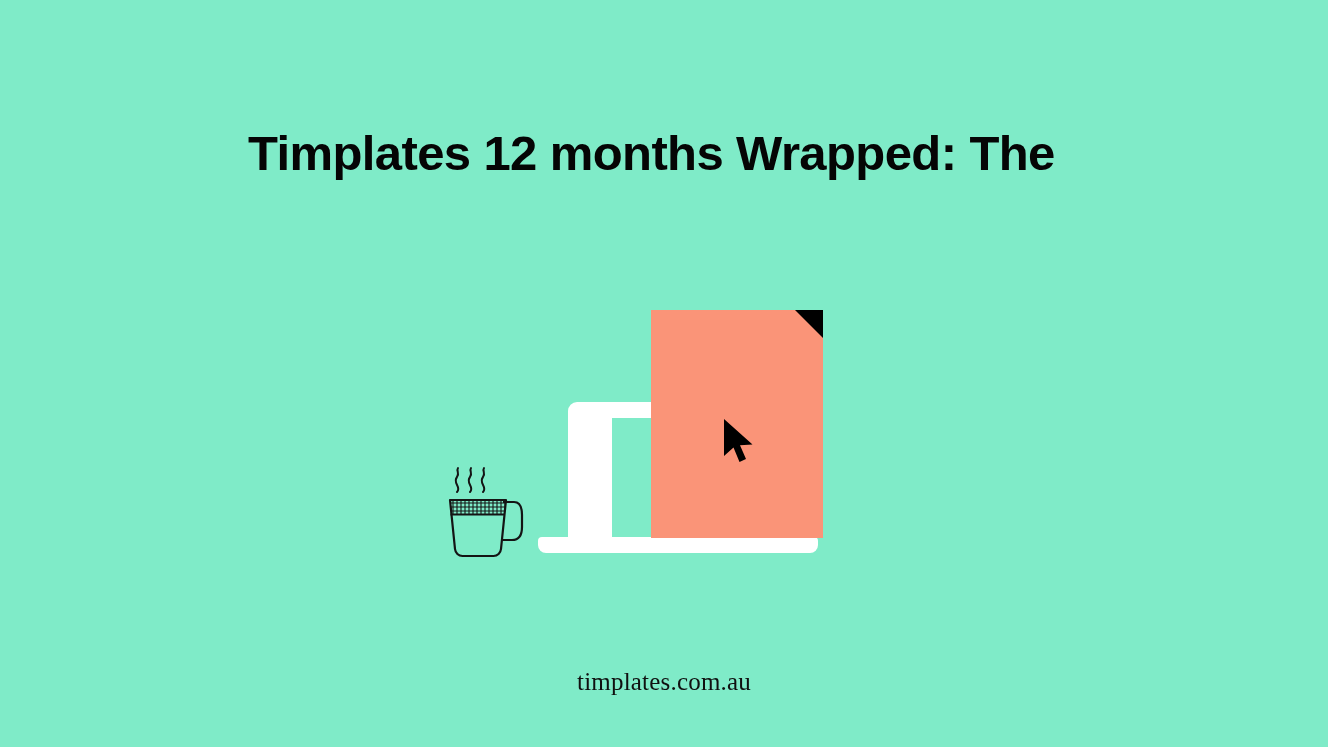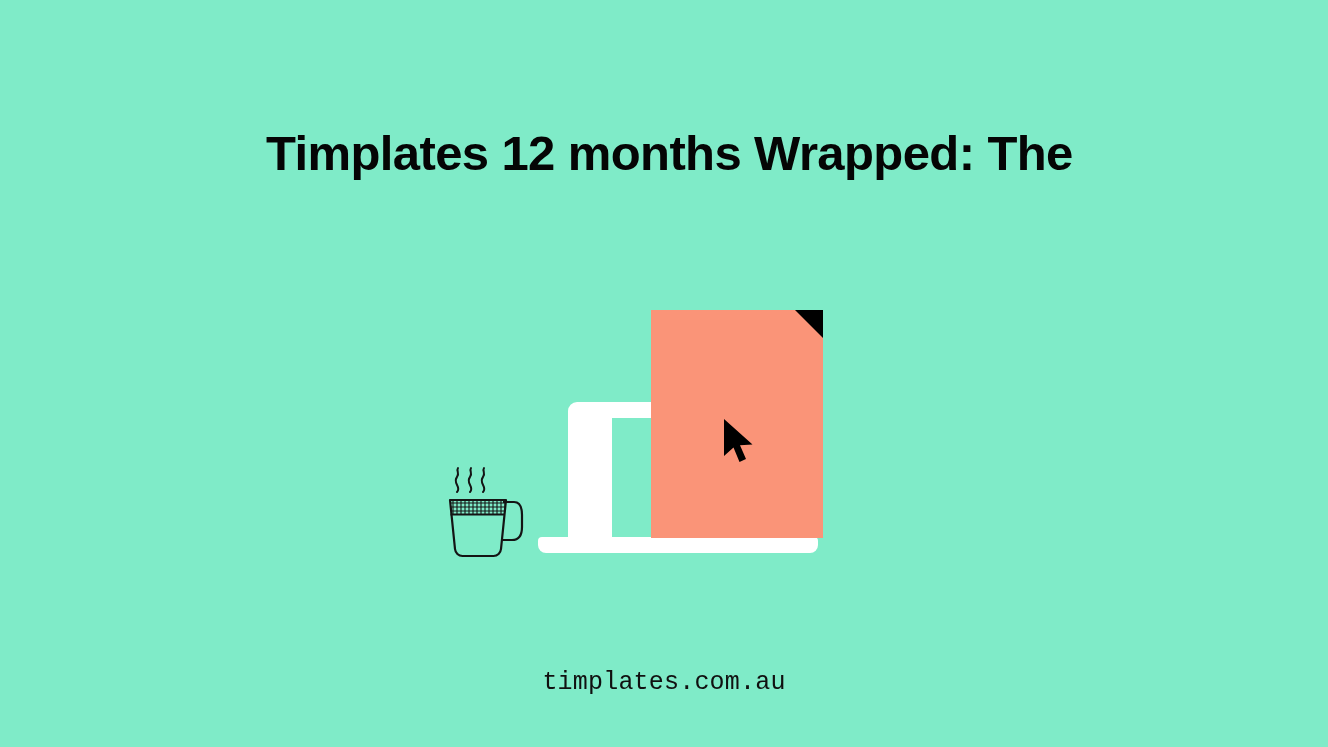--- a/index.html
+++ b/index.html
@@ -17,21 +17,21 @@
     position: relative;
     width: 1328px;
     height: 747px;
     background: #7FEBC8;
     overflow: hidden;
   }
 
   
   .title-block {
     position: absolute;
-    left: 266px;
+    left: 248px;
     top: 122px;
     width: 800px;
     text-align: right;
   }
   .title-line {
     display: block;
     font-family: "Liberation Sans", sans-serif;
     font-weight: bold;
     font-size: 49px;
     line-height: 63px;
@@ -40,21 +40,21 @@
     white-space: nowrap;
   }
 
   
   .footer-url {
     position: absolute;
     left: 0;
     top: 668px;
     width: 1328px;
     text-align: center;
-    font-family: Liberation Mono, monospace;
+    font-family: Liberation Serif, serif;
     font-weight: normal;
     font-size: 25px;
     letter-spacing: 0.2px;
     color: #101010;
   }
 
   
   .illustration {
     position: absolute;
     left: 0;

